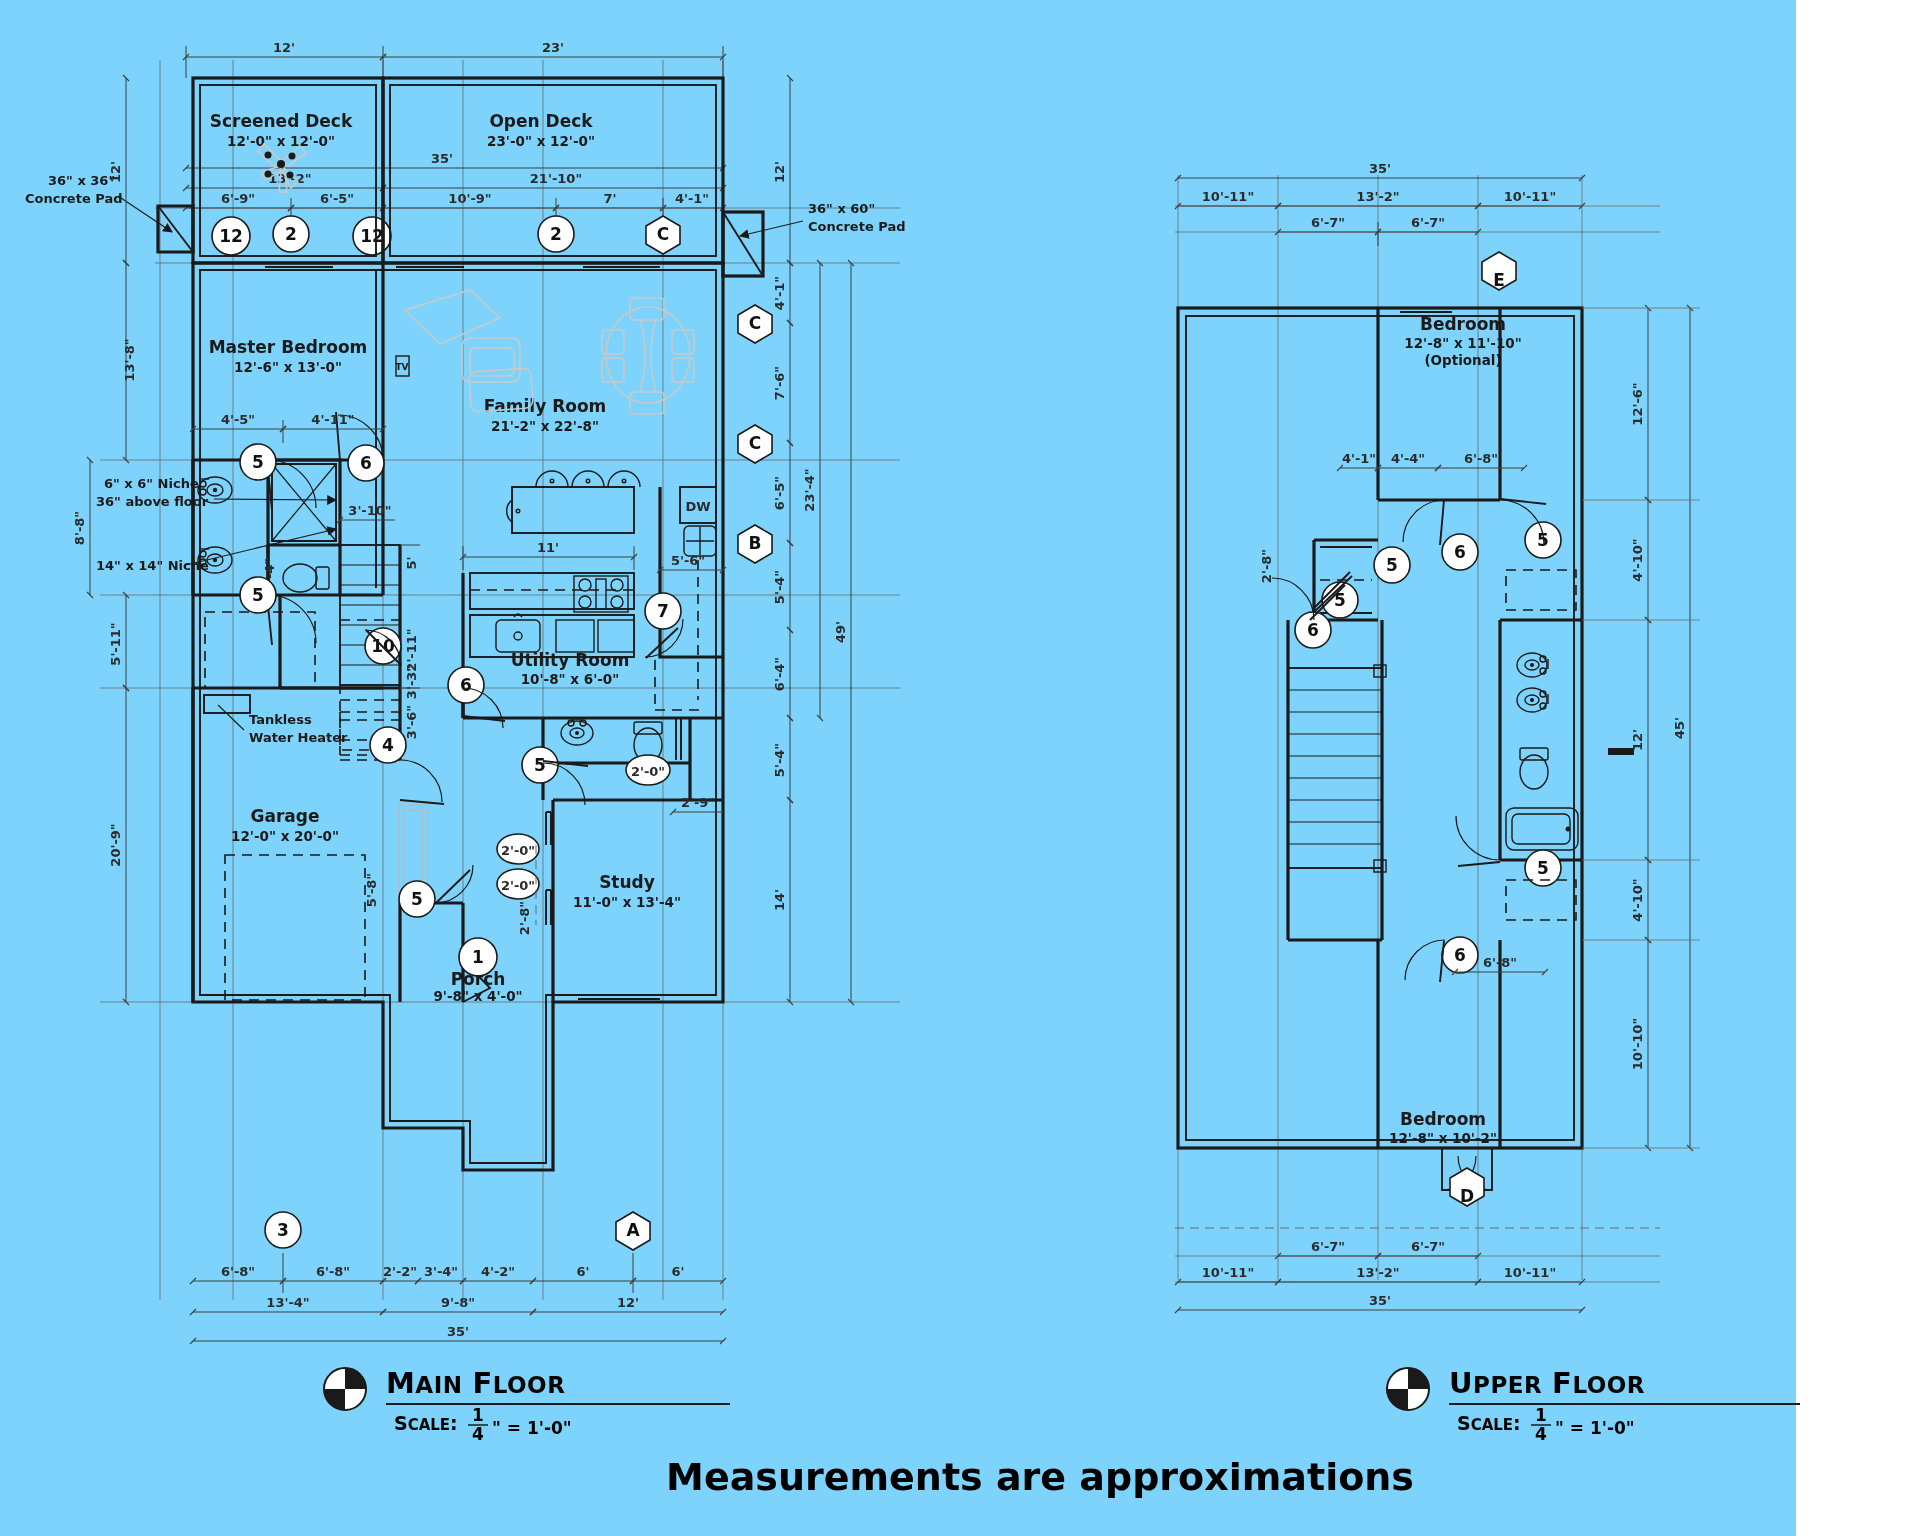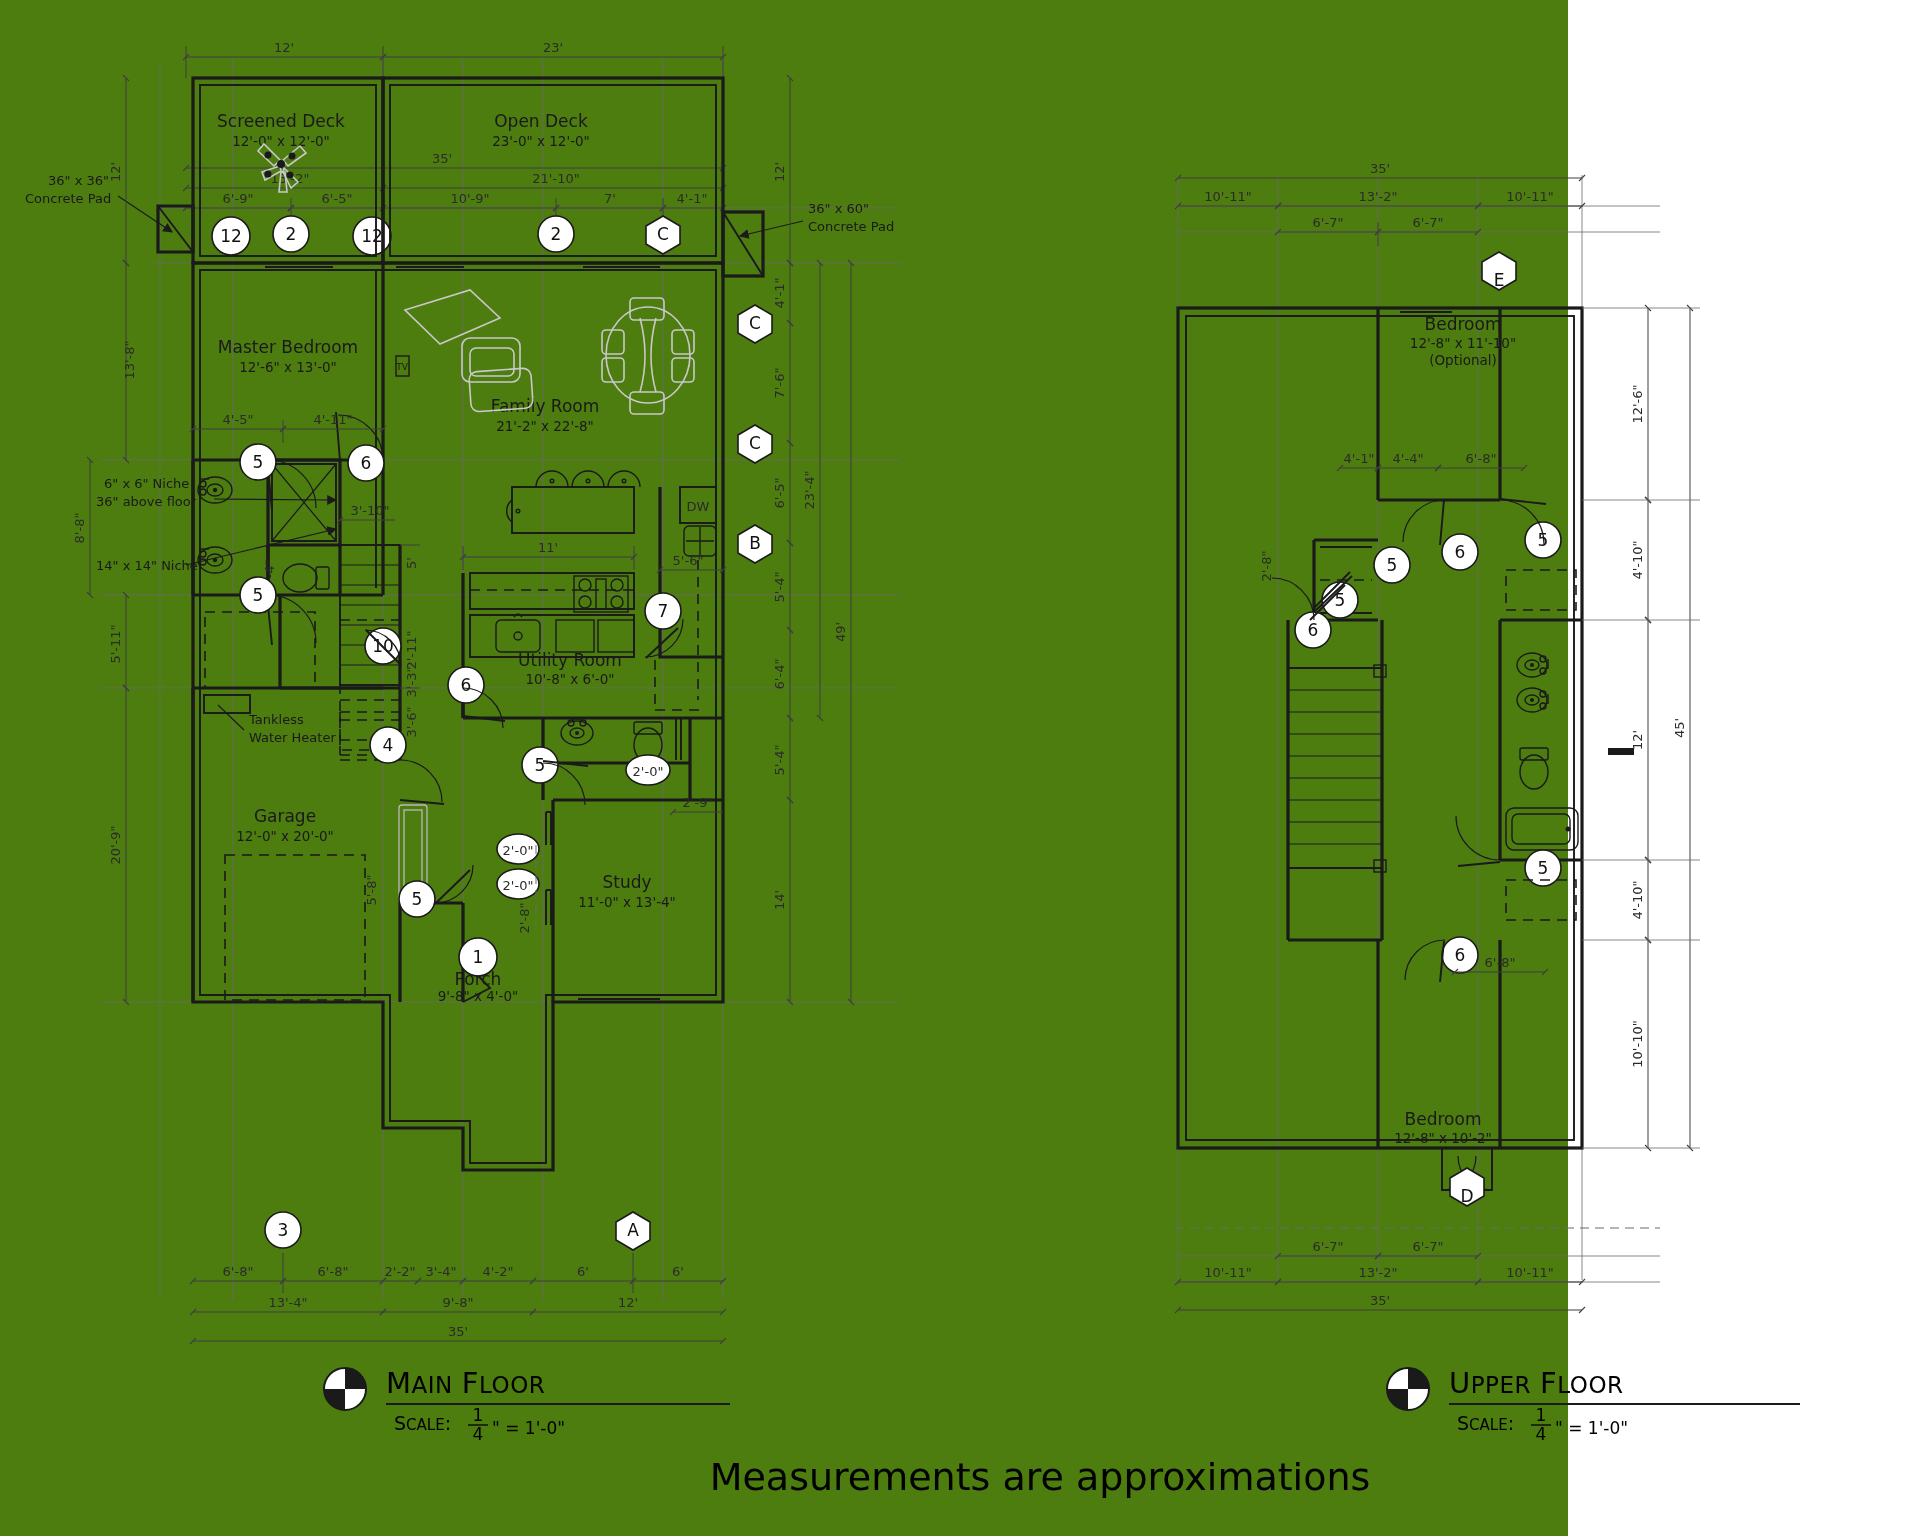--- a/index.html
+++ b/index.html
@@ -1,18 +1,18 @@
 <!DOCTYPE html>
 <html><head>
 <meta charset="utf-8">
 <style>
   html,body{margin:0;padding:0;background:#ffffff;}
   body{width:1924px;height:1536px;overflow:hidden;
        font-family:"DejaVu Sans","Liberation Sans",sans-serif;}
-  #sheet{position:relative;width:1568px;height:1536px;background:#4d7c0f;}
+  #sheet{position:relative;width:1796px;height:1536px;background:#7dd3fc;font-weight:bold;}
   svg{display:block;}
   .dimtxt{font-family:"DejaVu Sans","Liberation Sans",sans-serif;font-size:13px;fill:#2b2b2b;}
   .roomname{font-family:"DejaVu Sans","Liberation Sans",sans-serif;font-size:17px;fill:#1a1a1a;}
   .roomdim{font-family:"DejaVu Sans","Liberation Sans",sans-serif;font-size:13.5px;fill:#1a1a1a;}
   .note{font-family:"DejaVu Sans","Liberation Sans",sans-serif;font-size:13px;fill:#1a1a1a;}
   .tag{font-family:"DejaVu Sans","Liberation Sans",sans-serif;font-size:17px;fill:#111;}
   .titletxt{font-family:"DejaVu Sans","Liberation Sans",sans-serif;font-size:27px;fill:#000;letter-spacing:.5px;}
   .scaletxt{font-family:"DejaVu Sans","Liberation Sans",sans-serif;font-size:17px;fill:#000;}
   .footer{font-family:"DejaVu Sans","Liberation Sans",sans-serif;font-size:38px;fill:#000;}
 </style>

